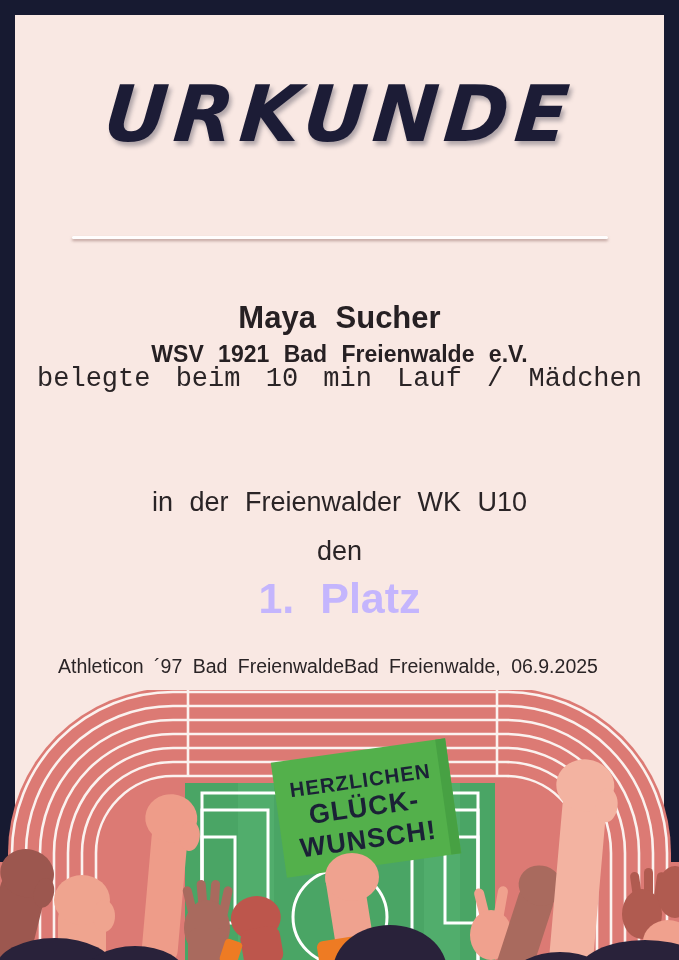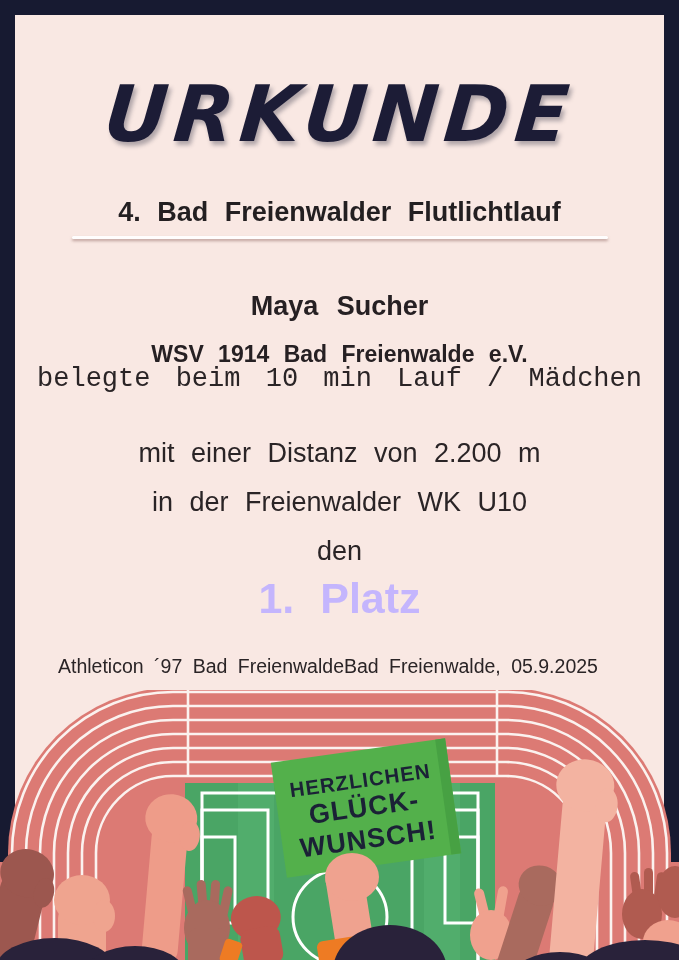--- a/index.html
+++ b/index.html
@@ -29,21 +29,21 @@
     text-shadow:3px 4px 4px rgba(40,40,60,0.35);
   }
   .subtitle{
     top:197px;font-size:27px;font-weight:700;word-spacing:9px;color:#231f21;
   }
   .divider{
     position:absolute;top:236px;left:72px;width:536px;height:3px;
     background:#fffdfd;border-radius:2px;
     box-shadow:0 2px 3px rgba(150,110,105,0.6);
   }
-  .name{top:291px;font-size:27px;font-weight:700;word-spacing:11px;}
+  .name{top:300px;font-size:31px;font-weight:700;word-spacing:11px;}
   .club{top:341px;font-size:23px;font-weight:700;word-spacing:8px;}
   .bodyline{font-size:27px;font-weight:400;word-spacing:9px;color:#2a2426;}
   .line-result{top:364px;font-family:Liberation Mono, monospace;}
   .line-distance{top:438px;}
   .line-age{top:487px;}
   .line-article{top:536px;}
   .rank{top:574px;font-size:43px;font-weight:700;word-spacing:14px;color:#c4b5fd;}
   .footer{
     position:absolute;top:655px;left:58px;right:64px;
     display:flex;
@@ -54,32 +54,30 @@
   }
 </style>
 </head>
 <body>
 
 <div class="page">
   <div class="inner"></div>
 
   <div class="textlayer">
     <div class="tl title">URKUNDE</div>
-    <div class="tl subtitle">4. Bad Freienwalder Flutlichtlauf</div>
     <div class="divider"></div>
     <div class="tl name">Maya Sucher</div>
-    <div class="tl club">WSV 1914 Bad Freienwalde e.V.</div>
+    <div class="tl club">WSV 1921 Bad Freienwalde e.V.</div>
     <div class="tl bodyline line-result">belegte beim 10 min Lauf / Mädchen</div>
-    <div class="tl bodyline line-distance">mit einer Distanz von 2.200 m</div>
     <div class="tl bodyline line-age">in der Freienwalder WK U10</div>
     <div class="tl bodyline line-article">den</div>
     <div class="tl rank">1. Platz</div>
     <div class="footer">
       <span>Athleticon ´97 Bad Freienwalde</span>
-      <span>Bad Freienwalde, 05.9.2025</span>
+      <span>Bad Freienwalde, 06.9.2025</span>
     </div>
   </div>
 
   <svg class="stadium" viewBox="0 0 679 270">
 
     <g>
       <rect x="0" y="172" width="679" height="98" fill="#dc7a74"></rect>
       <rect x="8" y="-2" width="663" height="420" rx="165" fill="#dc7a74"></rect>
       <g fill="none" stroke="#fbf2ef" stroke-width="2.6">
         <rect x="12" y="2" width="655" height="420" rx="161"></rect>

